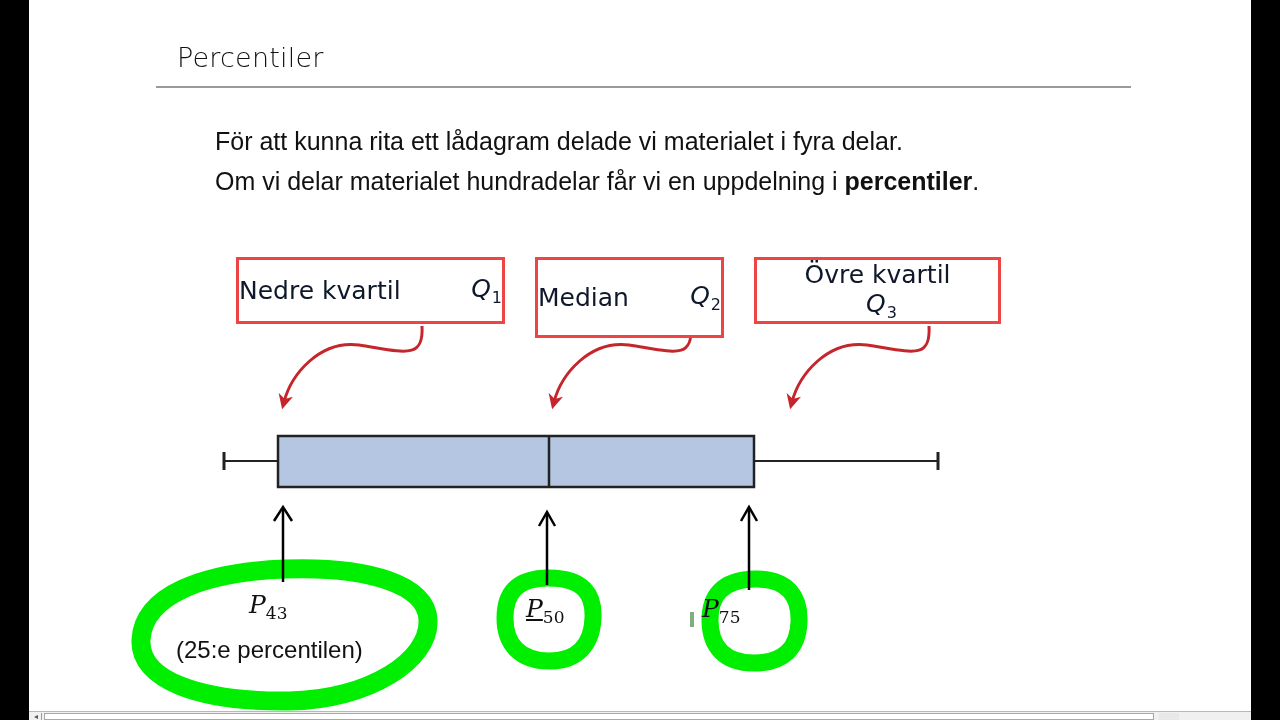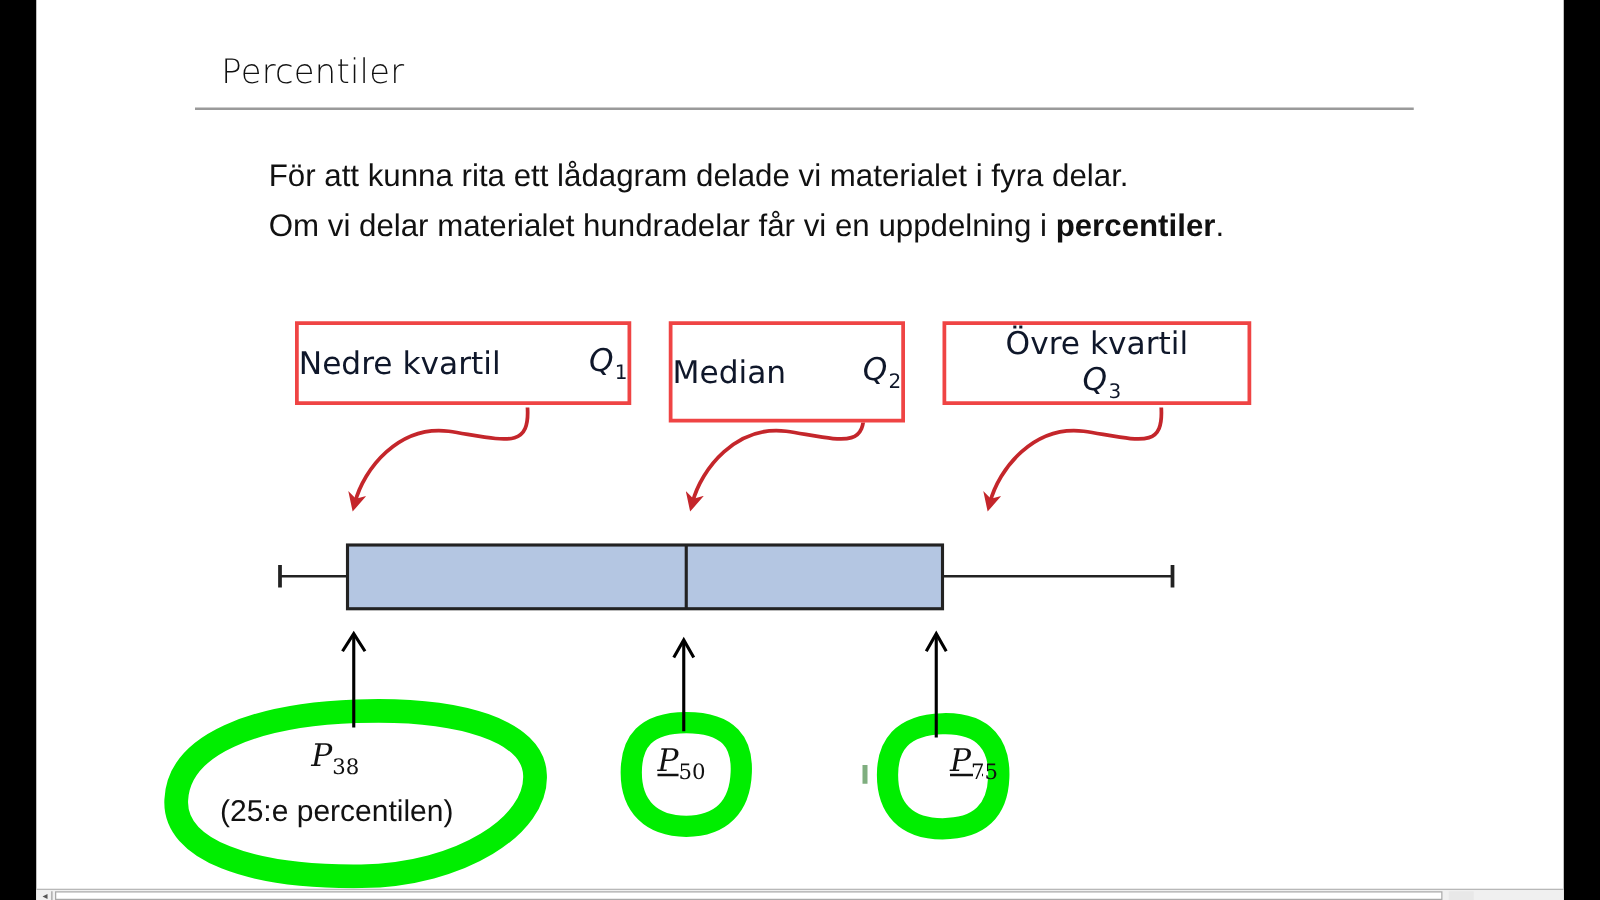--- a/index.html
+++ b/index.html
@@ -129,29 +129,29 @@
   <div class="label-box" style="left:506px; top:257px; width:189px; height:81px;">
     <span>Median</span>
     <span class="q"><span>Q</span><sub>2</sub></span>
   </div>
   <div class="label-box" style="left:725px; top:257px; width:247px; height:67px;flex-direction:column;">
     <span>Övre kvartil</span>
     <span class="q"><span>Q</span><sub>3</sub></span>
   </div>
 
   <div class="p-label" style="left:220px; top:590px;">
-    <span>P</span><sub>38</sub>
+    <span>P</span><sub>43</sub>
   </div>
   <div class="p-caption" style="left:147px; top:636px;">(25:e percentilen)</div>
 
   <div class="p-label" style="left:497px; top:594px;text-decoration:underline;">
     <span>P</span><sub>50</sub>
   </div>
 
-  <div class="p-label" style="left:731px; top:594px;text-decoration:underline;">
+  <div class="p-label" style="left:673px; top:594px;">
     <span>P</span><sub>75</sub>
   </div>
 </div>
 
 <div class="hscroll">
   <div class="btn-left">◂</div>
   <div class="thumb"></div>
   <div class="track-end"></div>
 </div>
 

